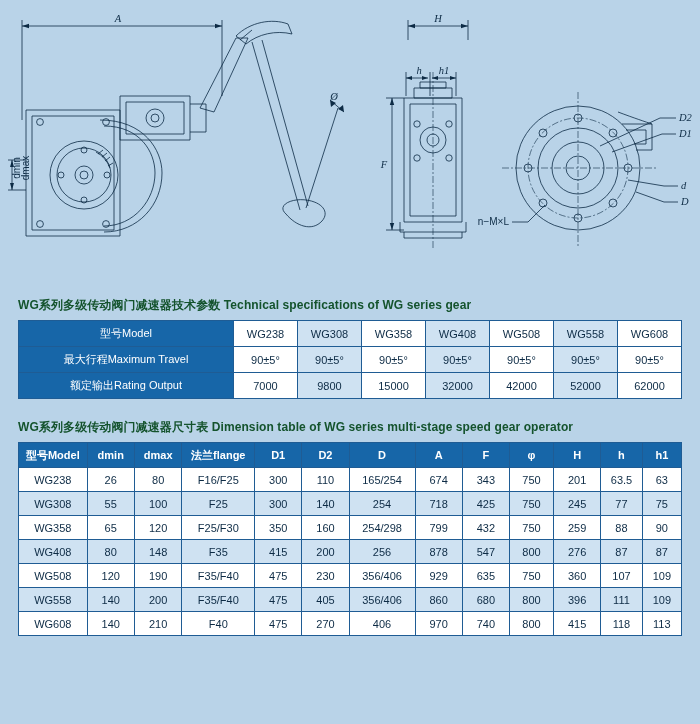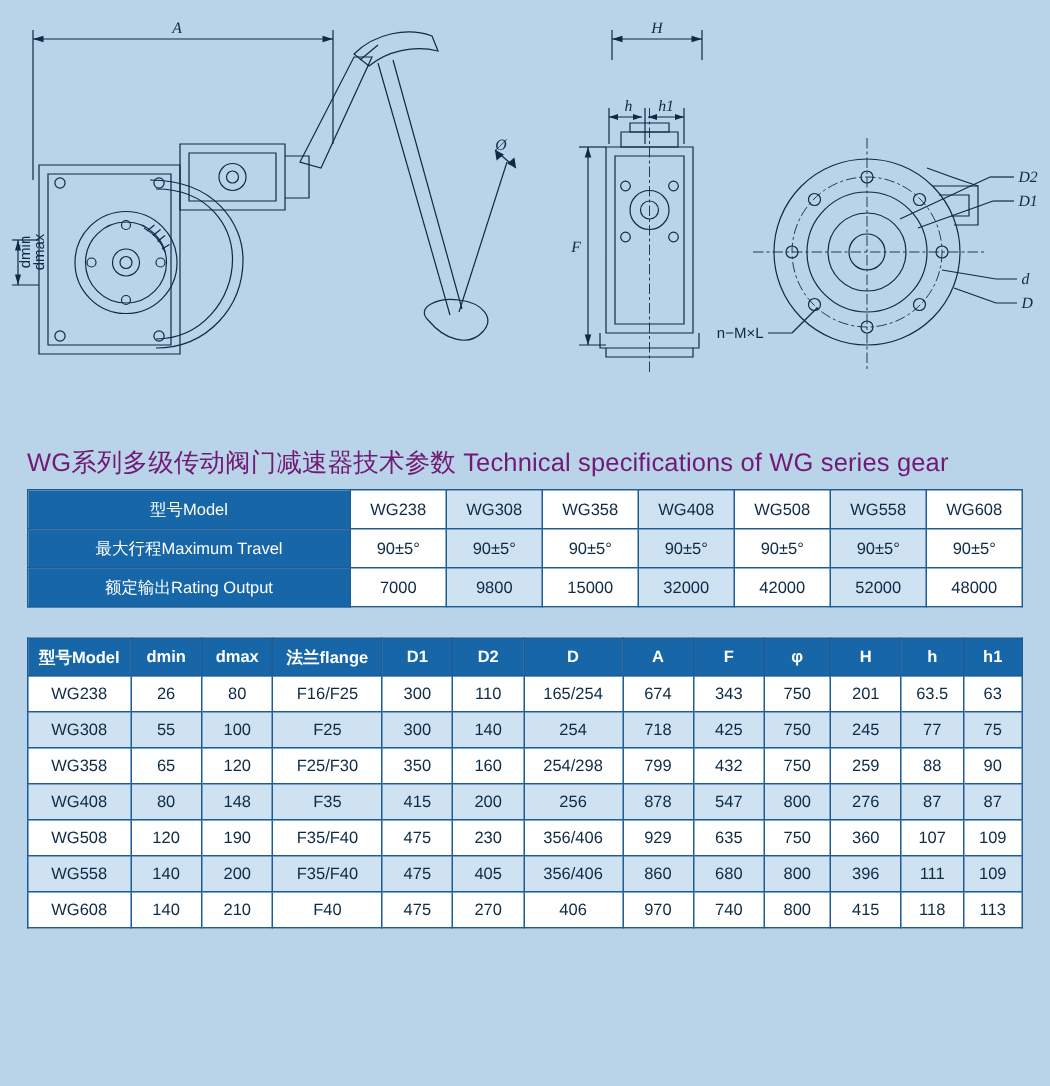--- a/index.html
+++ b/index.html
@@ -24,23 +24,23 @@
   .drawing {
     position: relative;
     width: 700px;
     height: 275px;
     background: #b9d3e8;
   }
   .drawing svg { display: block; }
 
   
   .section-title {
-    font-size: 17px;
-    font-weight: normal;
-    color: #701a75;
+    font-size: 12px;
+    font-weight: bold;
+    color: #14532d;
     margin: 0 0 6px 18px;
     letter-spacing: 0.1px;
   }
 
   
   table {
     border-collapse: collapse;
     font-size: 11px;
   }
   .spec-table {
@@ -298,26 +298,27 @@
         <td>90±5°</td>
       </tr>
       <tr>
         <td class="rowhead">额定输出Rating Output</td>
         <td>7000</td>
         <td class="alt">9800</td>
         <td>15000</td>
         <td class="alt">32000</td>
         <td>42000</td>
         <td class="alt">52000</td>
-        <td>48000</td>
+        <td>62000</td>
       </tr>
     </tbody>
   </table>
 
   <div class="gap-b"></div>
+  <div class="section-title">WG系列多级传动阀门减速器尺寸表 Dimension table of WG series multi-stage speed gear operator</div>
 
   <table class="dim-table">
     <thead>
       <tr>
         <th style="width:70px">型号Model</th>
         <th style="width:46px">dmin</th>
         <th style="width:46px">dmax</th>
         <th style="width:74px">法兰flange</th>
         <th style="width:48px">D1</th>
         <th style="width:48px">D2</th>

